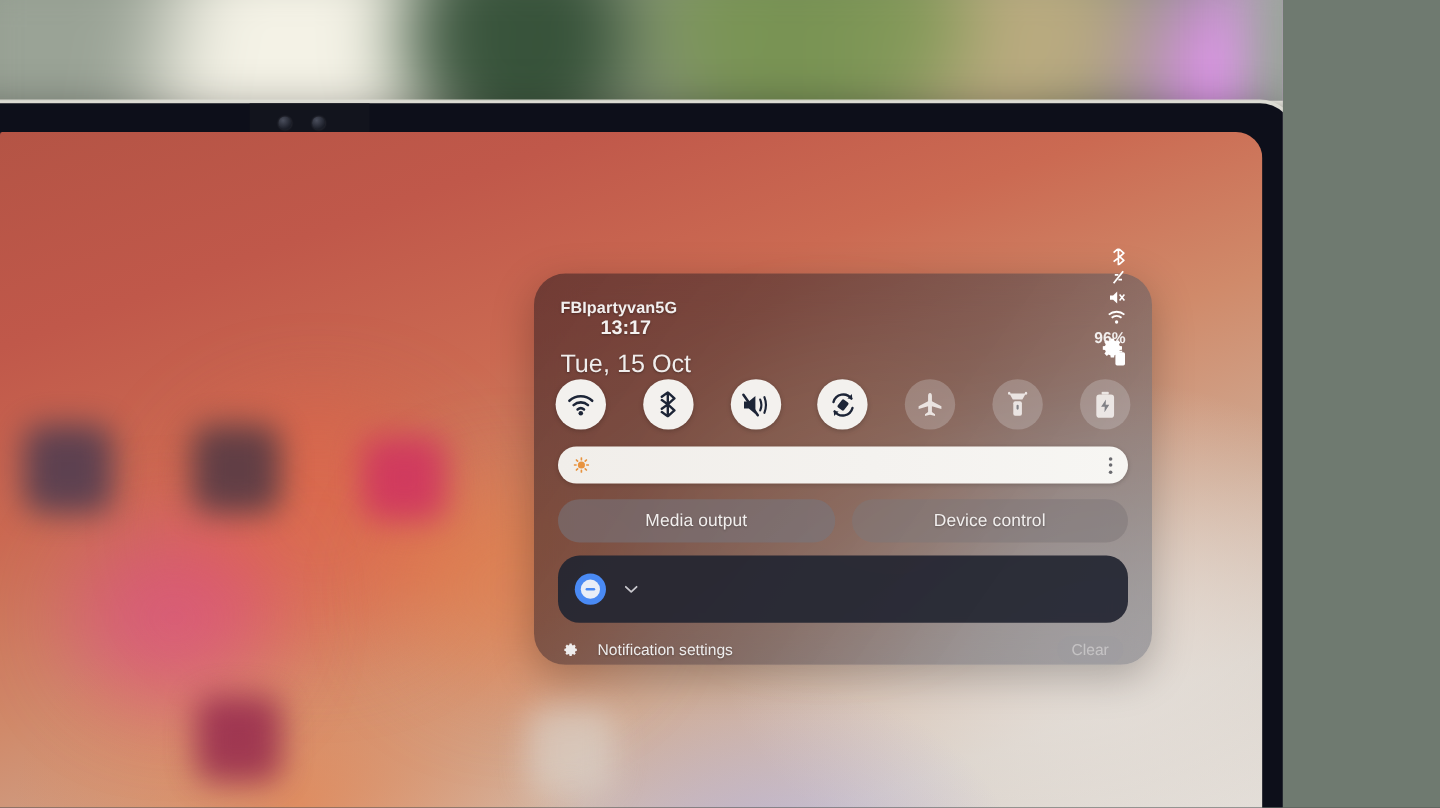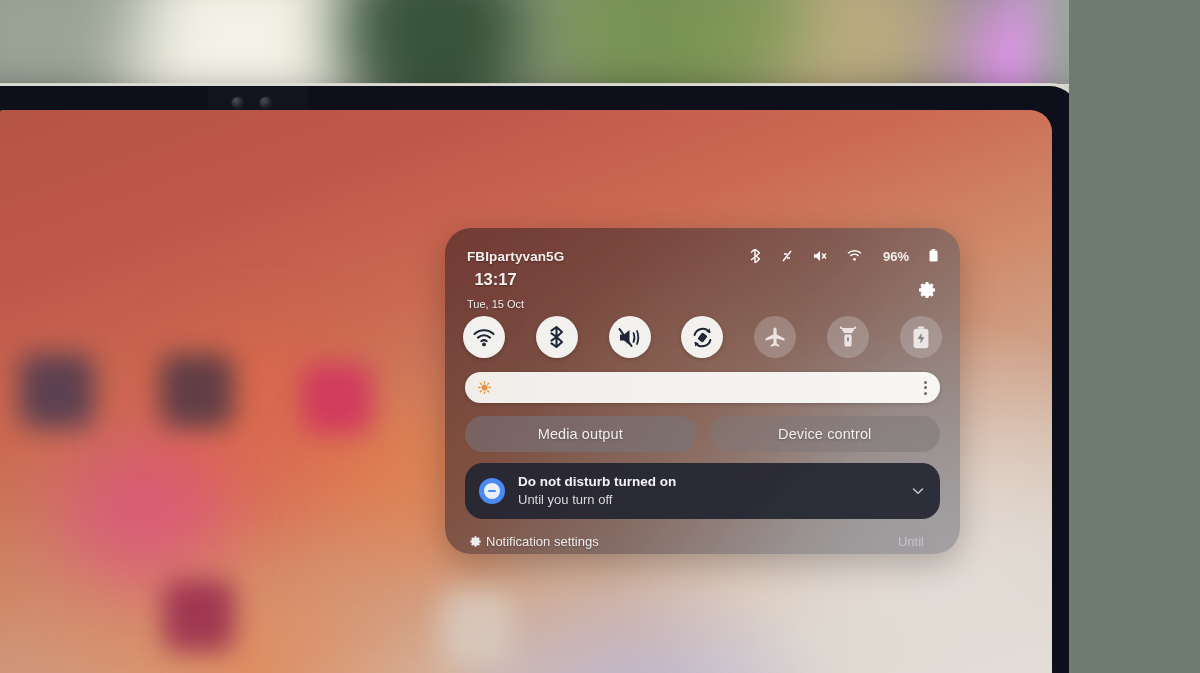--- a/index.html
+++ b/index.html
@@ -84,28 +84,28 @@
     border-radius: 26px;
     background: linear-gradient(125deg, rgba(60,34,36,0.62) 0%, rgba(66,44,46,0.60) 28%, rgba(82,70,74,0.60) 55%, rgba(104,104,112,0.58) 78%, rgba(116,118,126,0.58) 100%);
     backdrop-filter: blur(18px);
     box-shadow: 0 10px 34px rgba(0,0,0,0.25);
     padding: 18px 16px 10px 16px;
     color: #fff;
   }
 
   .qs-statusrow { display: flex; align-items: center; justify-content: space-between; padding: 0 6px; height: 20px; }
   .ssid { font-size: 13.5px; font-weight: 700; letter-spacing: 0.1px; color: #f2efee; text-shadow: 0 1px 2px rgba(0,0,0,0.35); }
-  .sysicons { display: flex; align-items: flex-start; gap: 20px; }
+  .sysicons { display: flex; align-items: flex-end; gap: 3px; flex-direction: column; }
   .sysicons svg { display: block; }
   .batt-pct { font-size: 13px; font-weight: 700; color: #f2efee; margin-left: 1px; }
 
   .qs-timerow { display: flex; align-items: center; justify-content: space-between; padding: 0 6px; margin-top: 12px; height: 24px; }
   .timeblock { display: flex; align-items: center; gap: 9px; flex-direction: column; }
   .qs-time { font-size: 16.5px; font-weight: 700; color: #f4f1f0; text-shadow: 0 1px 2px rgba(0,0,0,0.35); }
-  .qs-date { font-size: 11px; font-weight: 500; color: #f0edec; text-shadow: 0 1px 2px rgba(0,0,0,0.35); }
+  .qs-date { font-size: 21px; font-weight: 500; color: #f0edec; text-shadow: 0 1px 2px rgba(0,0,0,0.35); }
   .gear-btn { width: 22px; height: 22px; display: flex; align-items: center; justify-content: center; cursor: pointer; }
 
   .qs-toggles { display: flex; justify-content: space-between; align-items: center; margin-top: 14px; padding: 0 2px; }
   .toggle { width: 42px; height: 42px; border-radius: 50%; display: flex; align-items: center; justify-content: center; cursor: pointer; }
   .toggle.on { background: #f3f1ee; box-shadow: 0 1px 4px rgba(0,0,0,0.22); }
   .toggle.off { background: rgba(205,200,198,0.34); }
   .toggle.on svg { fill: #1d2537; }
   .toggle.off svg { fill: rgba(250,248,246,0.82); }
 
   
@@ -144,21 +144,21 @@
   }
   .notif-ic .ring { width: 16px; height: 16px; border-radius: 50%; background: #e9eef7; display: flex; align-items: center; justify-content: center; }
   .notif-ic .ring i { width: 8px; height: 2px; background: #4a8af4; border-radius: 1px; display: block; }
   .notif-txt { flex: 1; min-width: 0; }
   .notif-title { font-size: 13.5px; font-weight: 700; color: #f3f2f4; line-height: 1.35; }
   .notif-sub { font-size: 13px; font-weight: 400; color: #d9d8dd; line-height: 1.35; }
   .chev { width: 16px; height: 16px; flex: 0 0 auto; cursor: pointer; }
 
   
   .qs-footer { display: flex; align-items: center; justify-content: space-between; margin: 10px 8px 0 8px; height: 24px; }
-  .notif-settings { display: flex; align-items: center; gap: 4px; cursor: pointer; }
+  .notif-settings { display: flex; align-items: center; gap: 16px; cursor: pointer; }
   .notif-settings span { font-size: 13px; color: #eeecec; text-shadow: 0 1px 2px rgba(0,0,0,0.3); }
   .clear-btn {
     font-size: 13px; color: rgba(228,226,226,0.55);
     padding: 4px 12px; border-radius: 13px;
     background: rgba(150,150,158,0.18); cursor: pointer;
   }
 </style>
 </head>
 <body>
 
@@ -312,36 +312,32 @@
           <div class="pill second">Media output</div>
           <div class="pill">Device control</div>
         </div>
 
         <div class="notif">
           <div class="notif-ic">
             <div class="ring">
                 <i></i>
               </div>
           </div>
-          <div class="notif-txt">
-            <div class="notif-title">Do not disturb turned on</div>
-            <div class="notif-sub">Until you turn off</div>
-          </div>
           <svg class="chev" viewBox="0 0 16 16">
             <path d="M3.5 6 L8 10.2 L12.5 6" stroke="#c9c8ce" stroke-width="1.5" fill="none" stroke-linecap="round" stroke-linejoin="round"></path>
           </svg>
         </div>
 
         <div class="qs-footer">
           <div class="notif-settings">
             <svg width="13" height="13" viewBox="0 0 20 20">
               <path fill="#eeecec" d="M10 6.2a3.8 3.8 0 1 0 0 7.6 3.8 3.8 0 0 0 0-7.6zm0 5.9a2.1 2.1 0 1 1 0-4.2 2.1 2.1 0 0 1 0 4.2z"></path>
               <path fill="#eeecec" d="M18 8.6l-1.9-.32a6.3 6.3 0 0 0-.58-1.4l1.12-1.56-1.96-1.96-1.56 1.12a6.3 6.3 0 0 0-1.4-.58L11.4 2h-2.8l-.32 1.9c-.5.14-.97.33-1.4.58L5.32 3.36 3.36 5.32l1.12 1.56c-.25.43-.44.9-.58 1.4L2 8.6v2.8l1.9.32c.14.5.33.97.58 1.4l-1.12 1.56 1.96 1.96 1.56-1.12c.43.25.9.44 1.4.58L8.6 18h2.8l.32-1.9c.5-.14.97-.33 1.4-.58l1.56 1.12 1.96-1.96-1.12-1.56c.25-.43.44-.9.58-1.4L18 11.4z"></path>
             </svg>
             <span>Notification settings</span>
           </div>
-          <div class="clear-btn">Until</div>
+          <div class="clear-btn">Clear</div>
         </div>
 
       </div>
     </div>
   </div>
 </div>
 
 </body></html>

